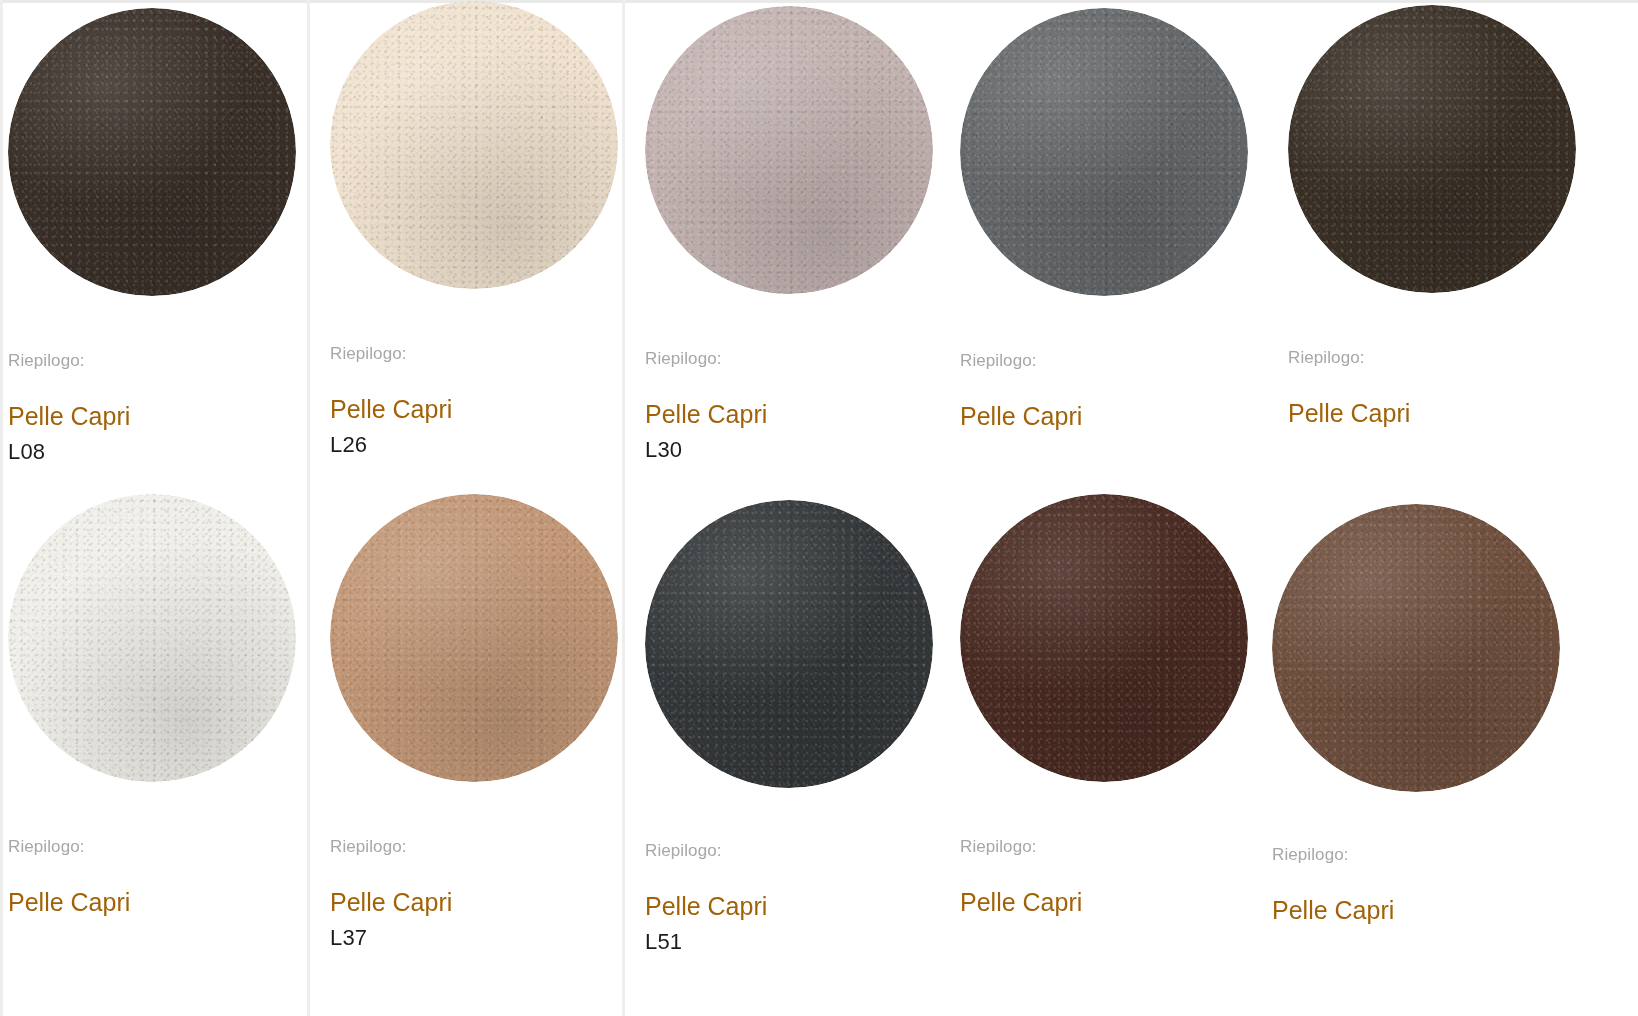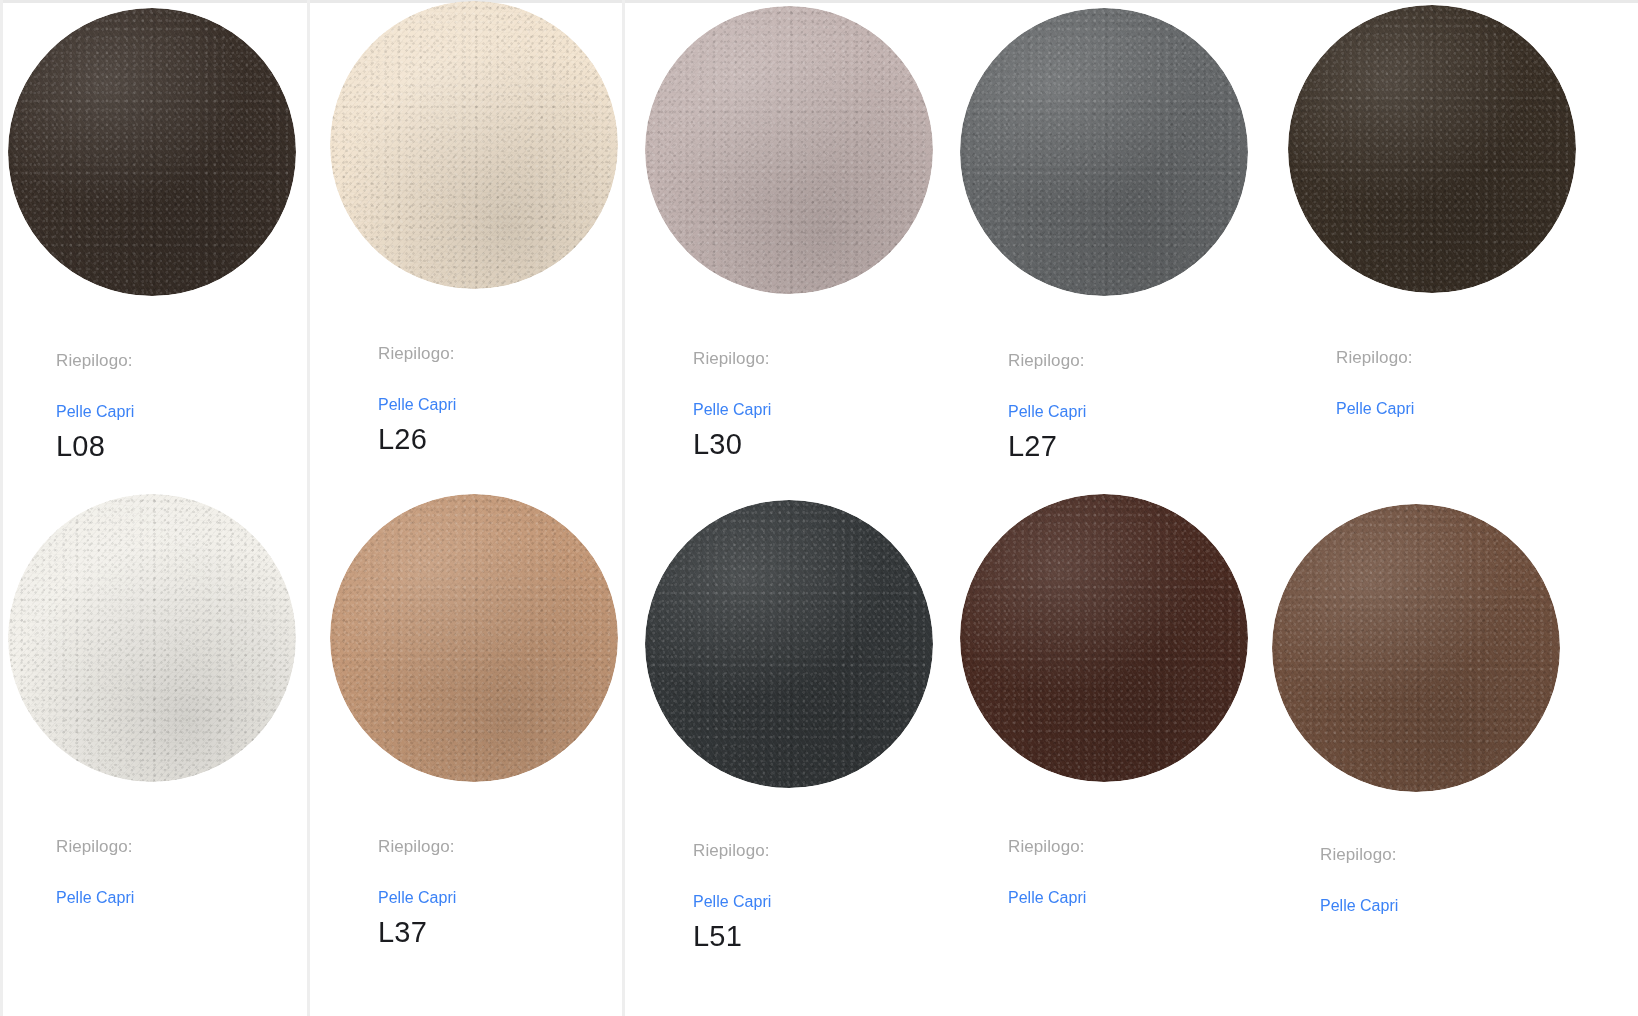--- a/index.html
+++ b/index.html
@@ -97,41 +97,41 @@
   
   .swatch .shade {
     position: absolute;
     inset: 0;
     border-radius: 50%;
     background:
       radial-gradient(ellipse 78% 70% at 34% 26%, rgba(255,255,255,.13), rgba(255,255,255,0) 62%),
       radial-gradient(ellipse 95% 95% at 62% 78%, rgba(0,0,0,.13), rgba(0,0,0,0) 66%);
   }
 
-  .meta { width: 300px; margin-left: 48px; }
+  .meta { width: 300px; }
 
   .riepilogo {
     font-size: 17px;
     color: #a7a7a7;
     letter-spacing: .1px;
     line-height: 1;
     white-space: nowrap;
   }
 
   .material {
     margin-top: 35px;
-    font-size: 16px;
-    color: #3b82f6;
+    font-size: 25px;
+    color: #a16207;
     line-height: 1;
     white-space: nowrap;
   }
 
   .code {
     margin-top: 12px;
-    font-size: 29px;
+    font-size: 22px;
     color: #1b1c20;
     line-height: 1;
     letter-spacing: .2px;
     white-space: nowrap;
   }
 </style>
 </head>
 <body>
 
 <div id="stage">
@@ -195,21 +195,20 @@
           <div class="swatch">
             <div class="base" style="background: rgb(102, 105, 107);"></div>
             <div class="grain"></div>
             <div class="grain2"></div>
             <div class="shade"></div>
           </div>
         </div>
         <div class="meta" style="position: absolute; left: 0px; top: 344px;">
           <div class="riepilogo" style="color: rgb(167, 167, 167);">Riepilogo:</div>
           <div class="material">Pelle Capri</div>
-          <div class="code">L27</div>
         </div>
       </div>
       <div class="card" style="left: 1288px; top: 5px;">
         <div class="swatch-wrap">
           <div class="swatch">
             <div class="base" style="background: rgb(58, 48, 38);"></div>
             <div class="grain"></div>
             <div class="grain2"></div>
             <div class="shade"></div>
           </div>

